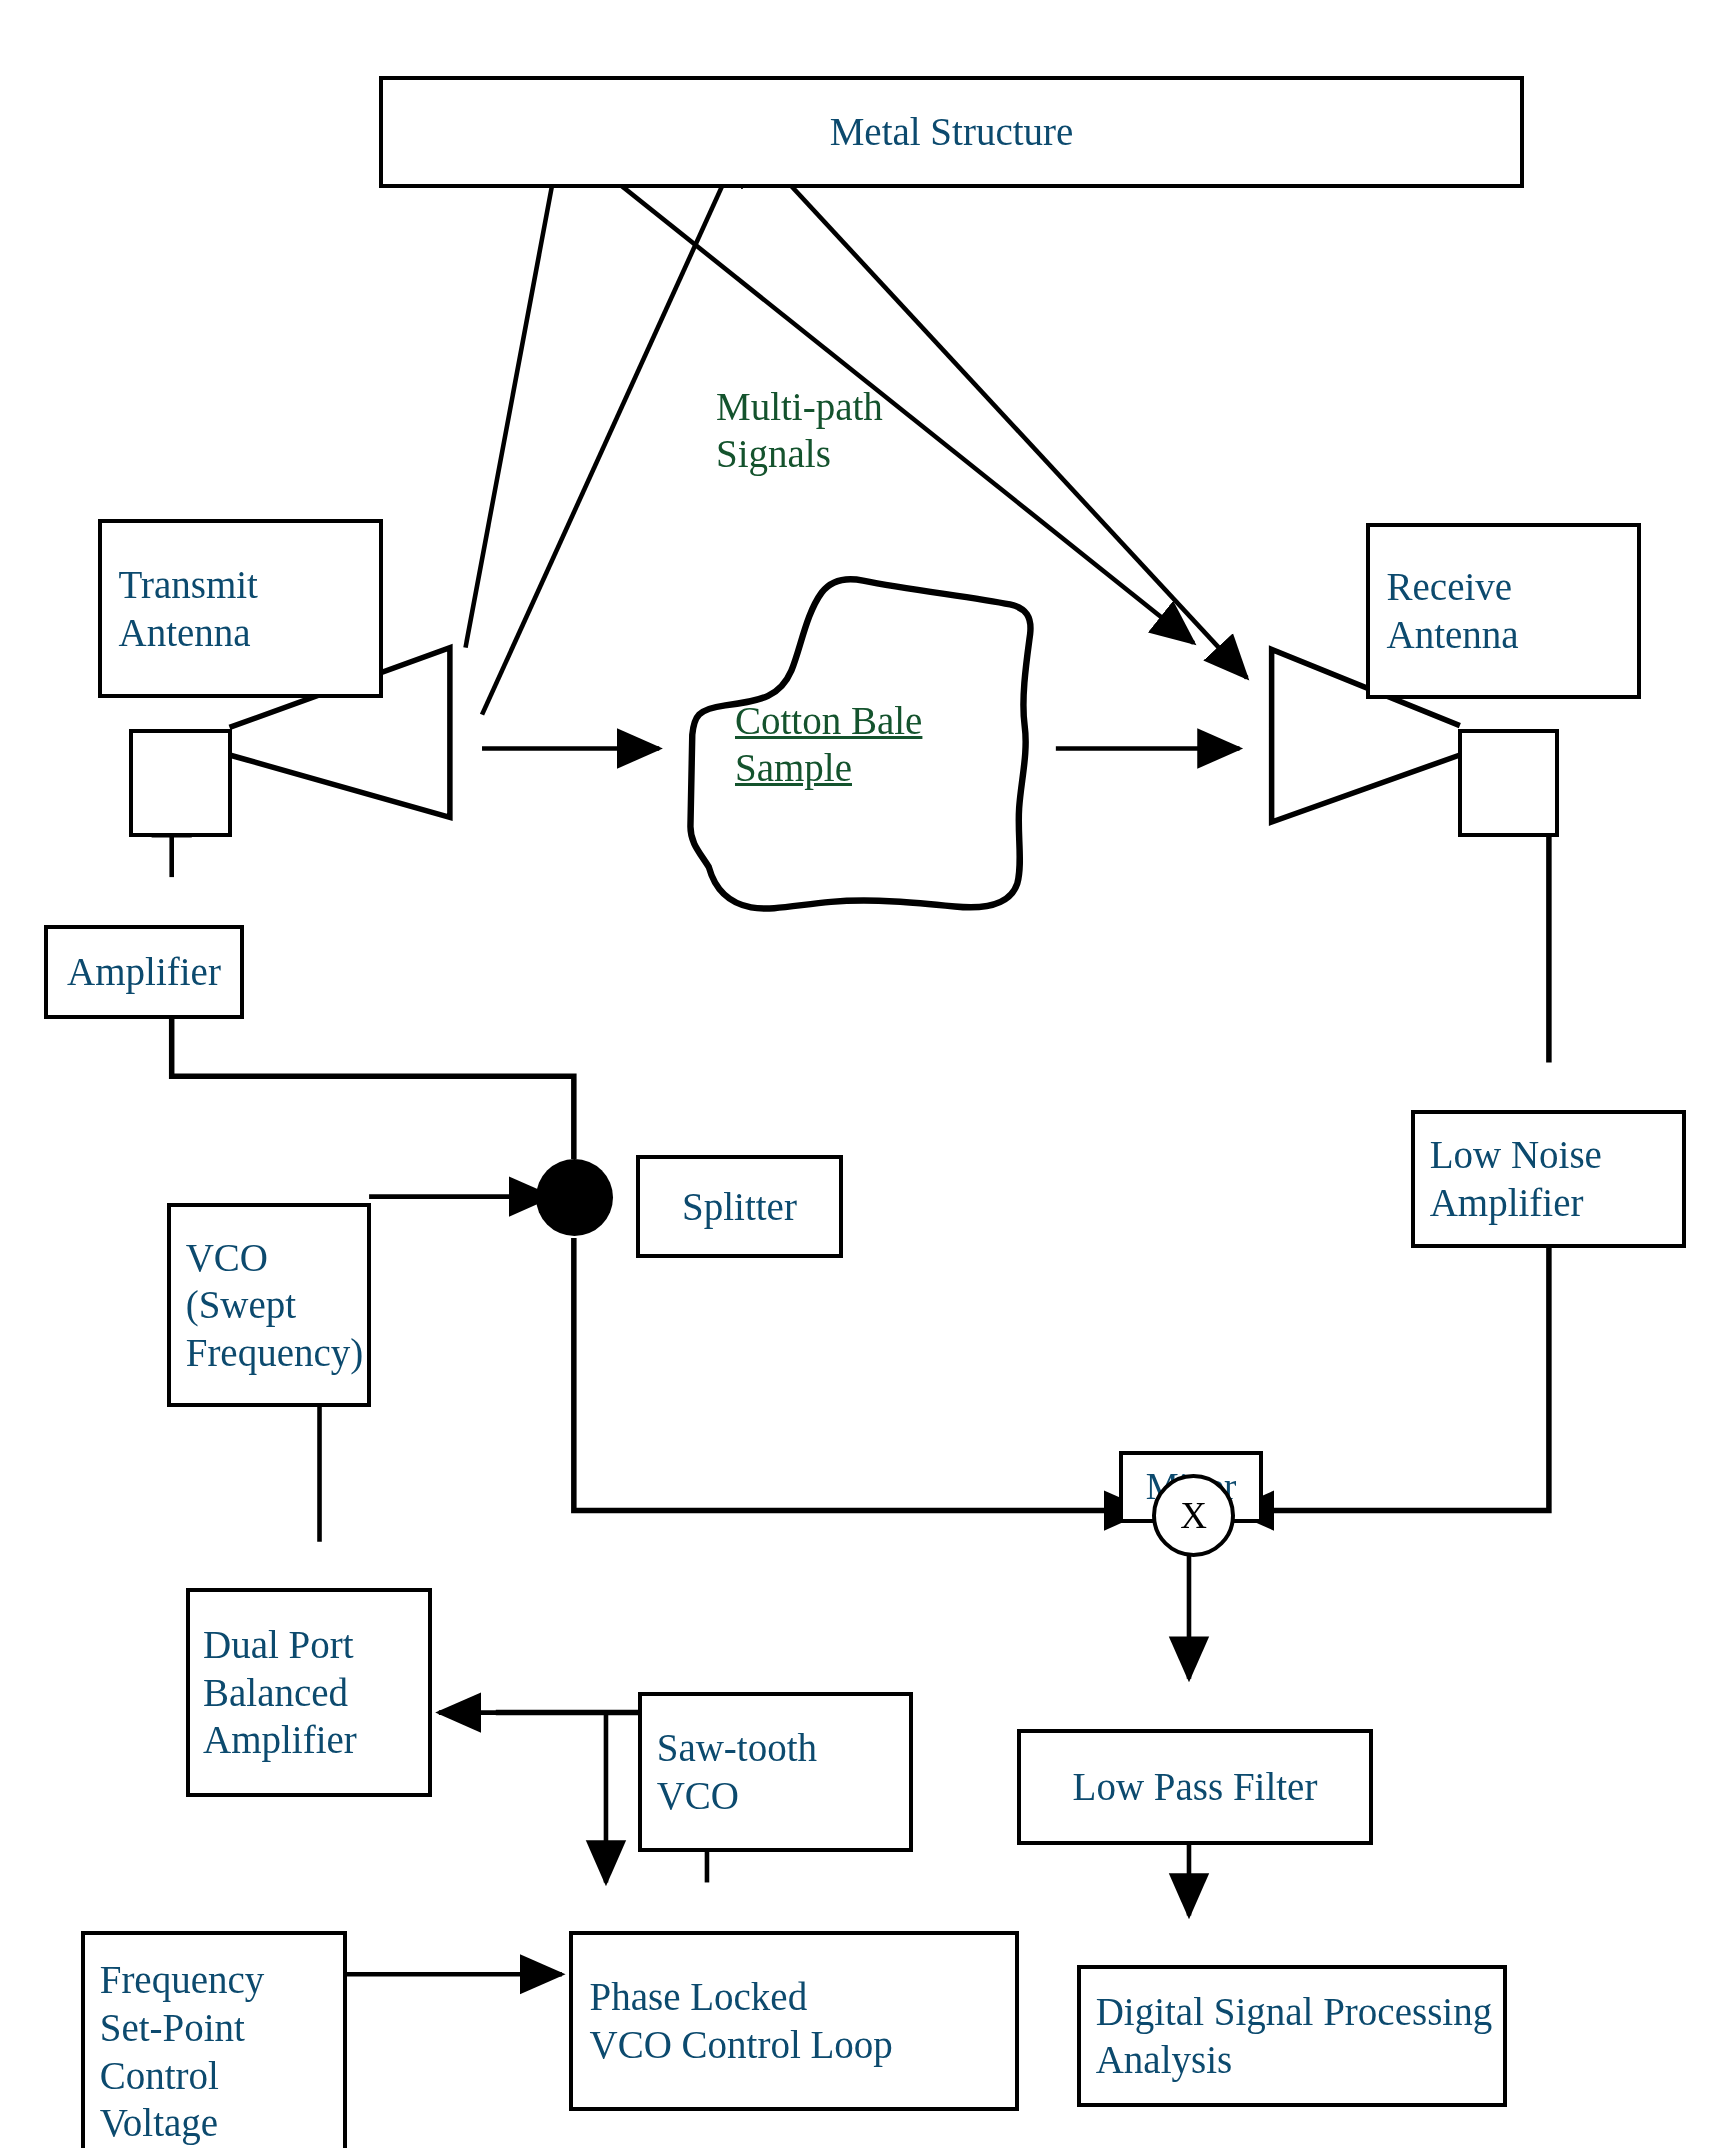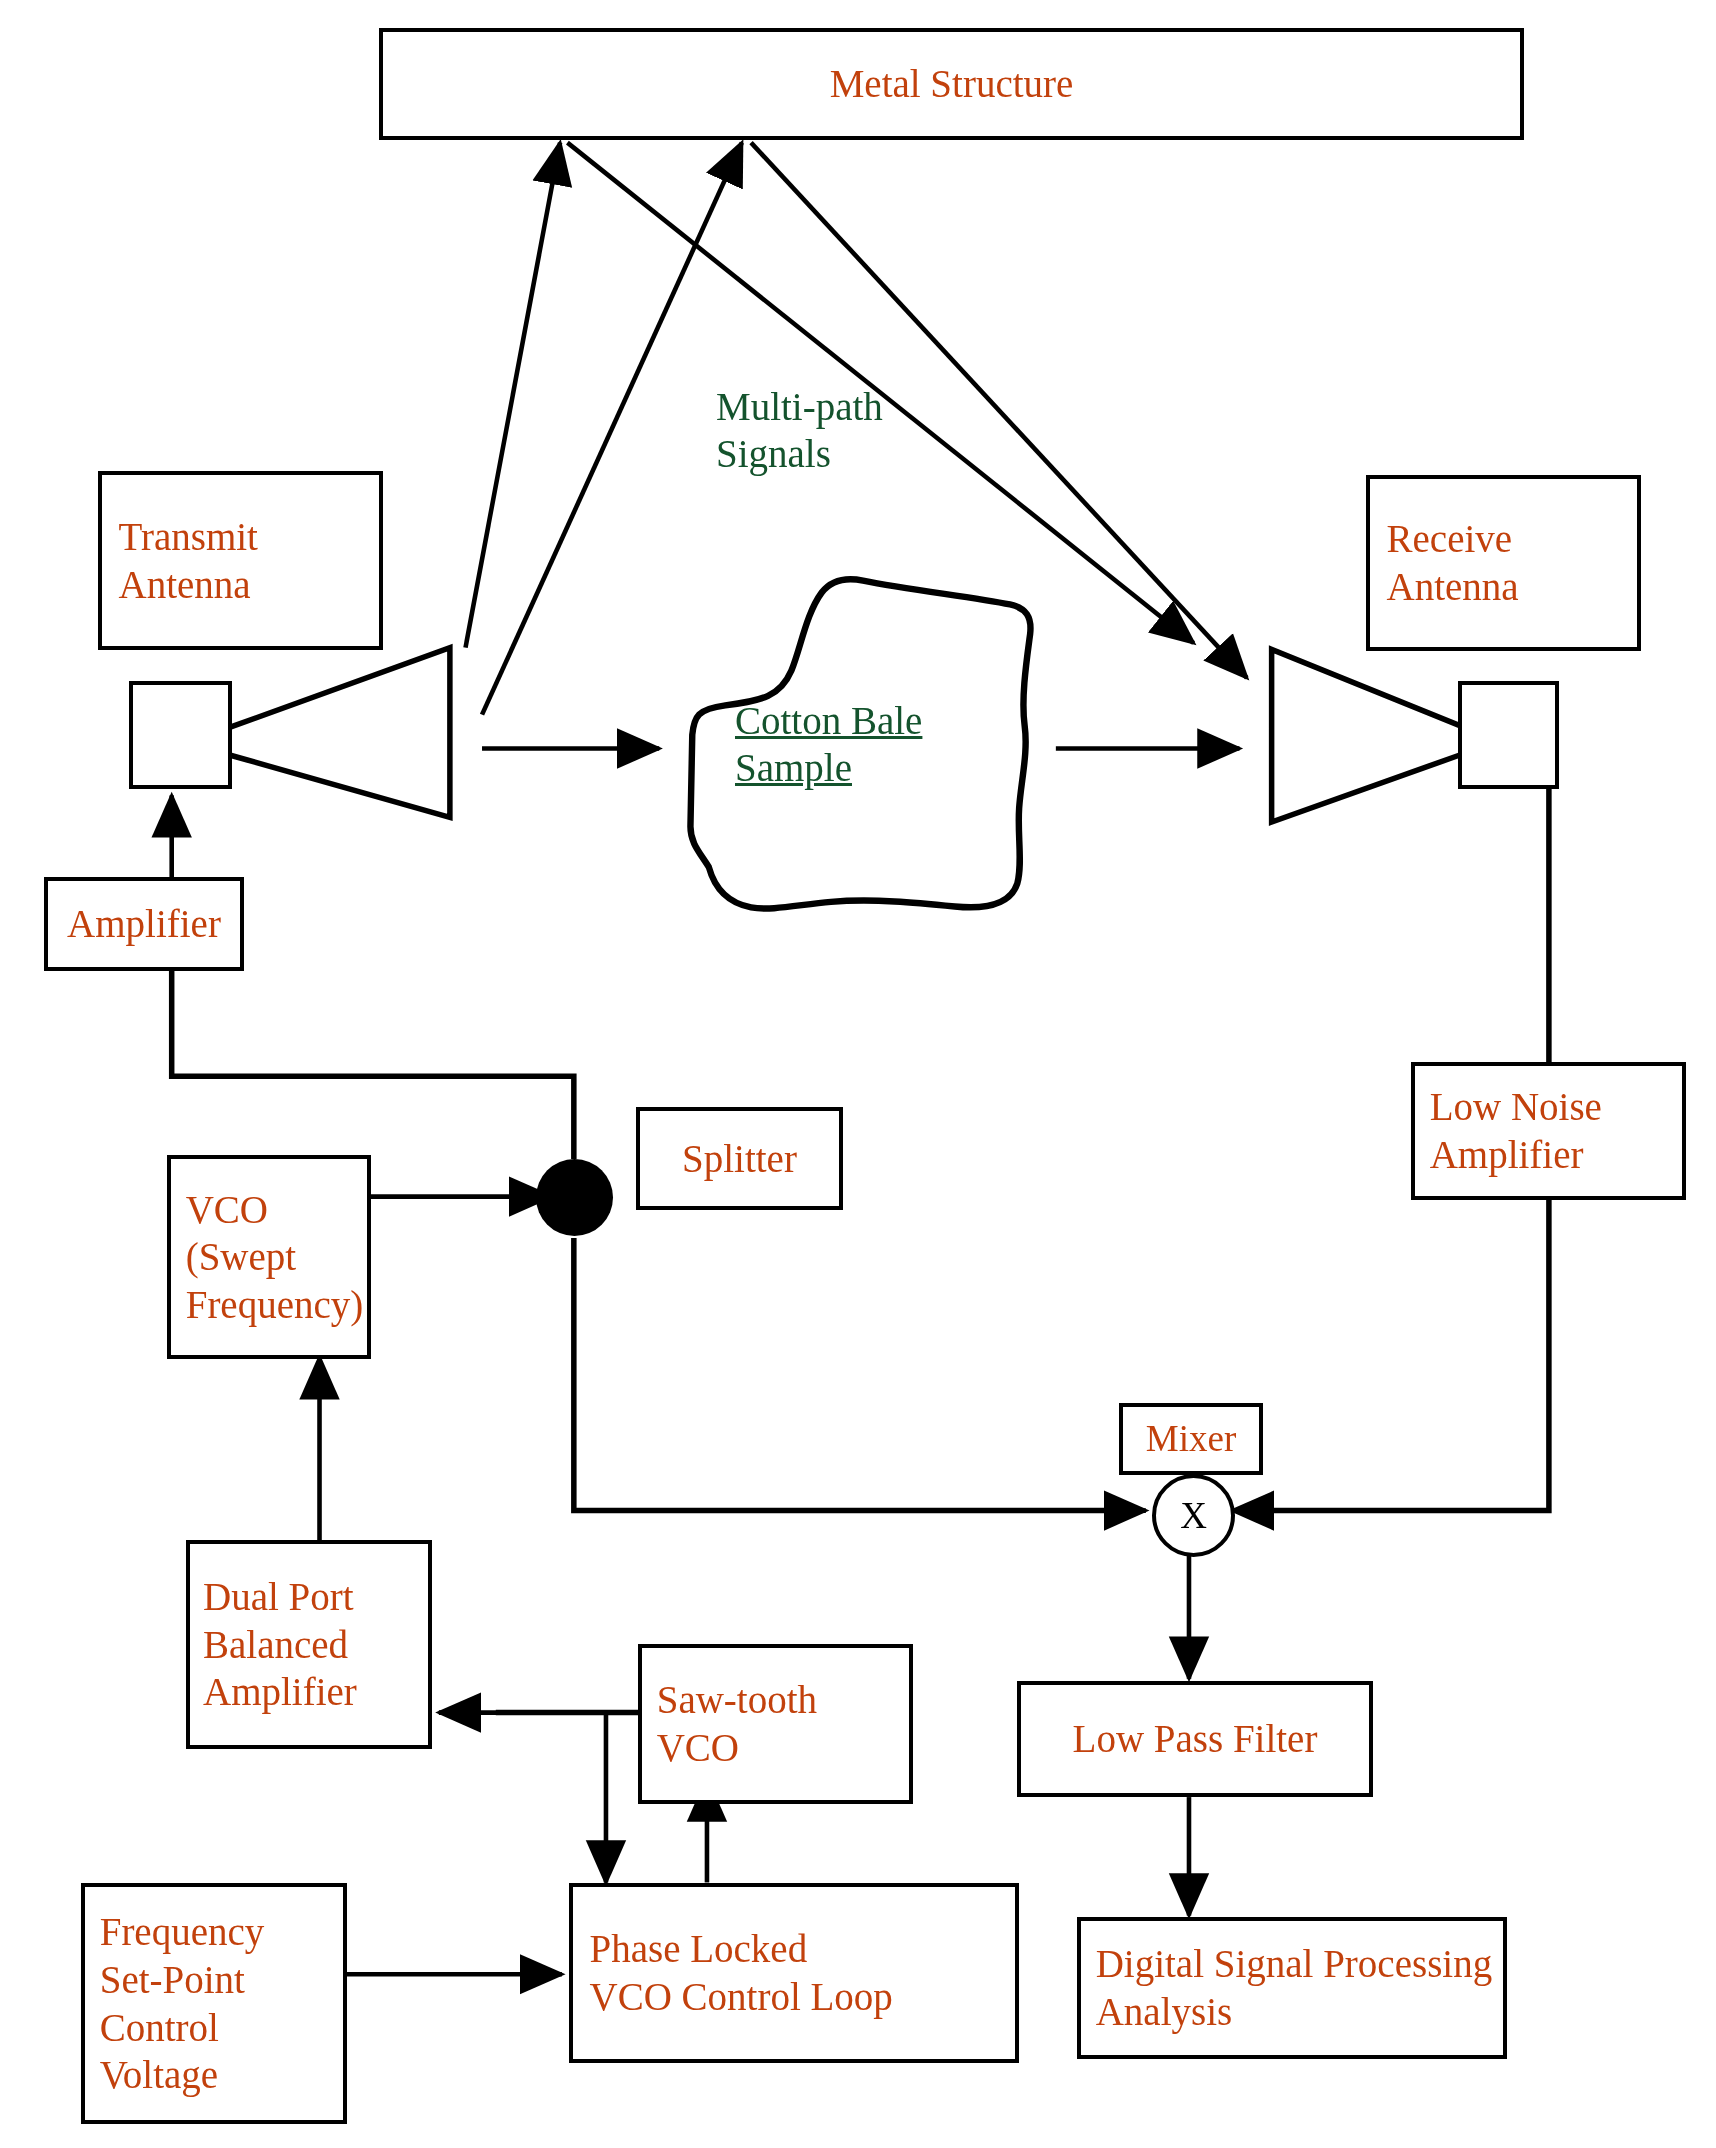--- a/index.html
+++ b/index.html
@@ -10,28 +10,29 @@
     height:2149px;
     background:#ffffff;
     font-family:"Liberation Serif","DejaVu Serif",serif;
     overflow:hidden;
   }
   .box{
     position:absolute;
     box-sizing:border-box;
     border:4.6px solid #000;
     background:#fff;
-    color:#c2410c;
+    color:#0c4a6e;
     display:flex;
     align-items:center;
     justify-content:center;
     text-align:center;
     line-height:1.22;
     white-space:pre-line;
     z-index:5;
+    margin-top:48px;
   }
   .plain-label{
     position:absolute;
     color:#14532d;
     white-space:pre-line;
     line-height:1.2;
     text-align:center;
     z-index:6;
   }
   .svglayer{

